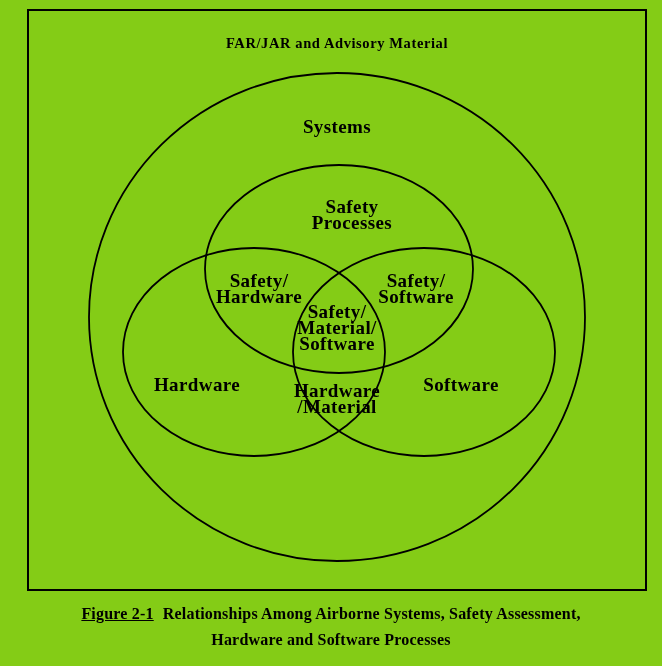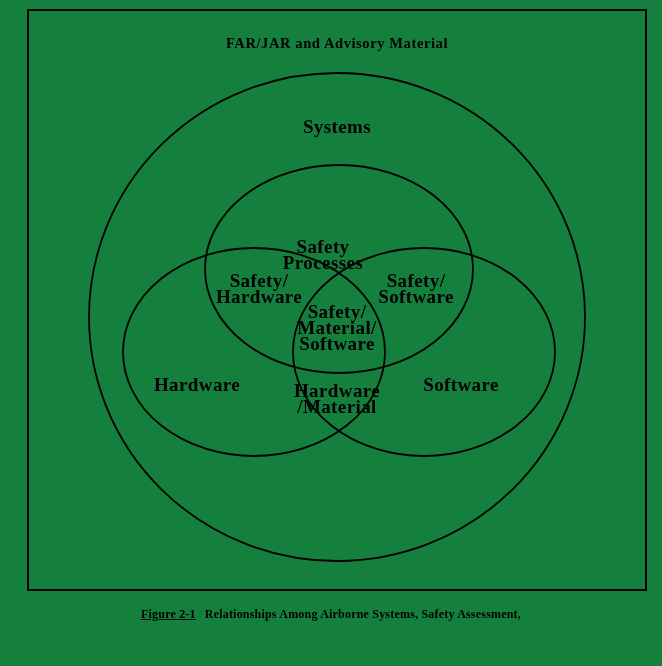--- a/index.html
+++ b/index.html
@@ -4,21 +4,21 @@
 <style>
   html, body {
     margin: 0;
     padding: 0;
     background: #ffffff;
   }
   .page {
     position: relative;
     width: 662px;
     height: 666px;
-    background: #15803d;
+    background: #84cc16;
     font-family: "Liberation Serif", "DejaVu Serif", serif;
     color: #000000;
     overflow: hidden;
   }
   .diagram-svg {
     position: absolute;
     left: 0;
     top: 0;
   }
   .lbl {
@@ -35,21 +35,21 @@
     font-size: 14.5px;
     letter-spacing: 0.6px;
   }
   .caption {
     position: absolute;
     left: 0;
     top: 601px;
     width: 662px;
     text-align: center;
     font-weight: bold;
-    font-size: 12px;
+    font-size: 16px;
     line-height: 26px;
     letter-spacing: 0.2px;
   }
   .figref {
     text-decoration: underline;
     margin-right: 9px;
   }
 </style>
 </head>
 <body>
@@ -61,21 +61,21 @@
     <ellipse cx="337" cy="317" rx="248" ry="244" fill="none" stroke="#000000" stroke-width="1.8"></ellipse>
     <ellipse cx="339" cy="269" rx="134" ry="104" fill="none" stroke="#000000" stroke-width="1.8"></ellipse>
     <ellipse cx="254" cy="352" rx="131" ry="104" fill="none" stroke="#000000" stroke-width="1.8"></ellipse>
     <ellipse cx="424" cy="352" rx="131" ry="104" fill="none" stroke="#000000" stroke-width="1.8"></ellipse>
   </svg>
 
   <div class="lbl outer-lbl" style="left:337px; top:43px;">FAR/JAR and Advisory Material</div>
 
   <div class="lbl" style="left:337px; top:127px;">Systems</div>
 
-  <div class="lbl" style="left:323px; top:215px;margin-top:40px;">
+  <div class="lbl" style="left:352px; top:215px;">
     <div>Safety</div>
     <div>Processes</div>
   </div>
 
   <div class="lbl" style="left:259px; top:289px;">
     <div>Safety/</div>
     <div>Hardware</div>
   </div>
 
   <div class="lbl" style="left:416px; top:289px;">
@@ -93,15 +93,16 @@
 
   <div class="lbl" style="left:461px; top:385px;">Software</div>
 
   <div class="lbl" style="left:337px; top:399px;">
     <div>Hardware</div>
     <div>/Material</div>
   </div>
 
   <div class="caption">
     <div><span class="figref">Figure 2-1</span><span>Relationships Among Airborne Systems, Safety Assessment,</span></div>
+    <div>Hardware and Software Processes</div>
   </div>
 
 </div>
 
 </body></html>

